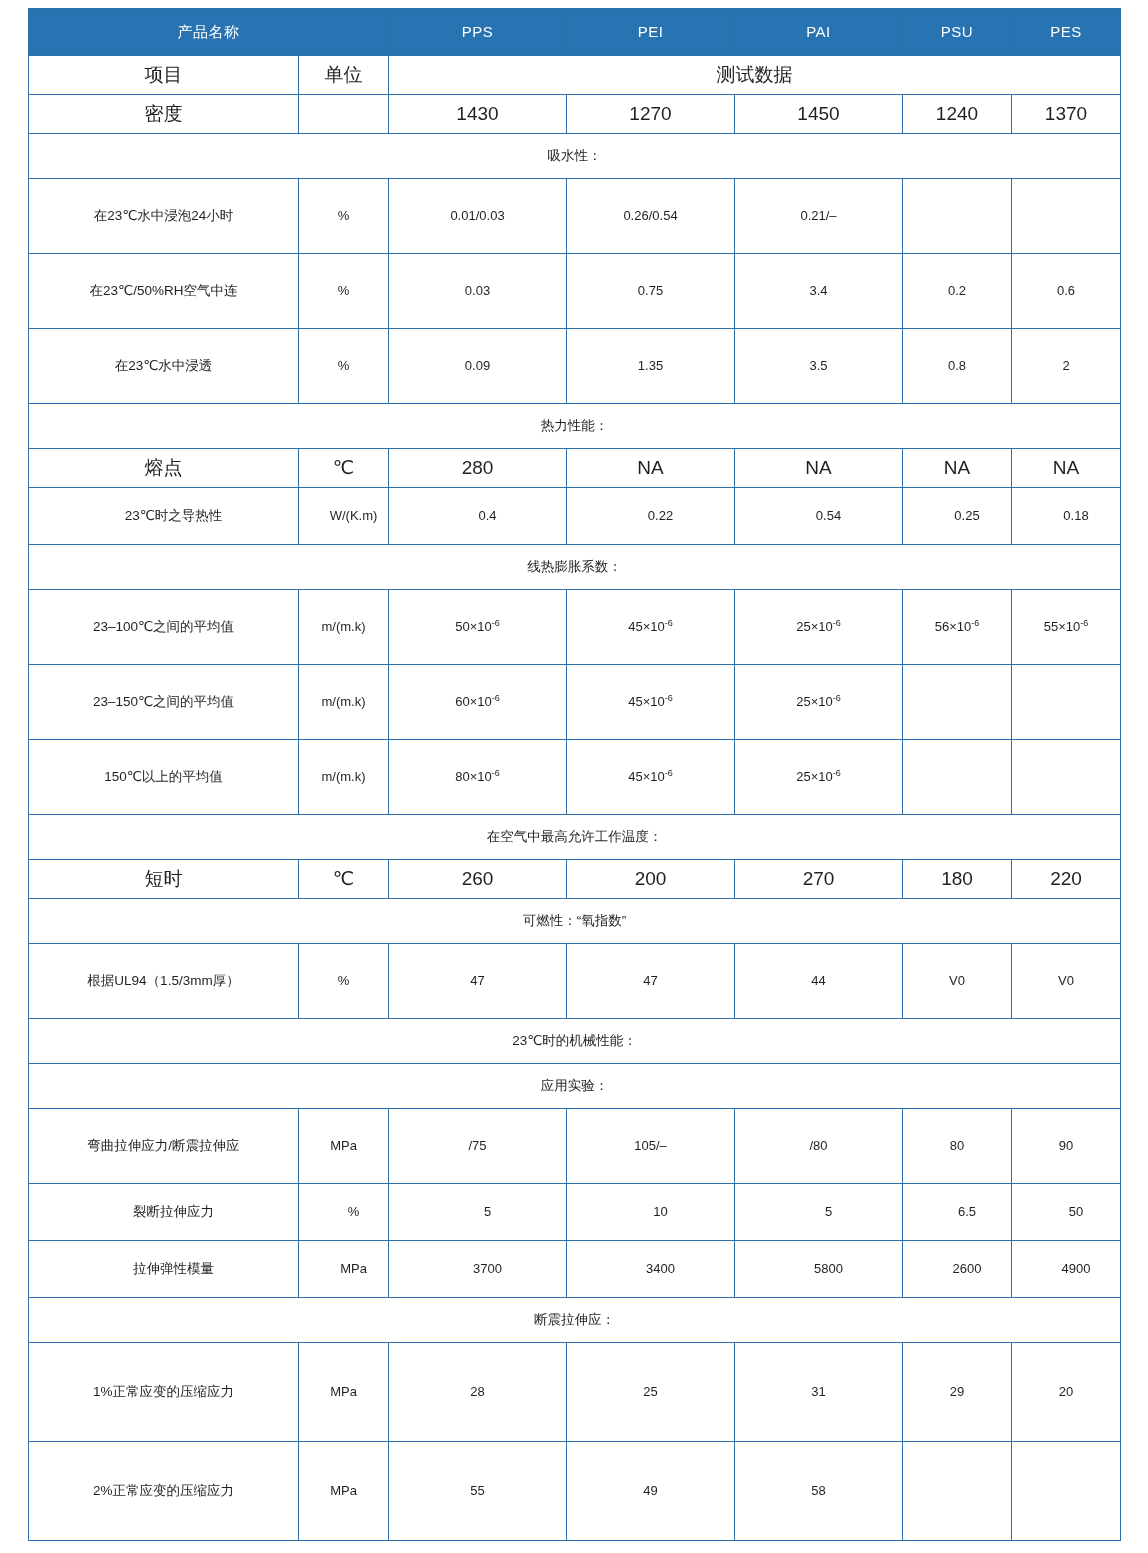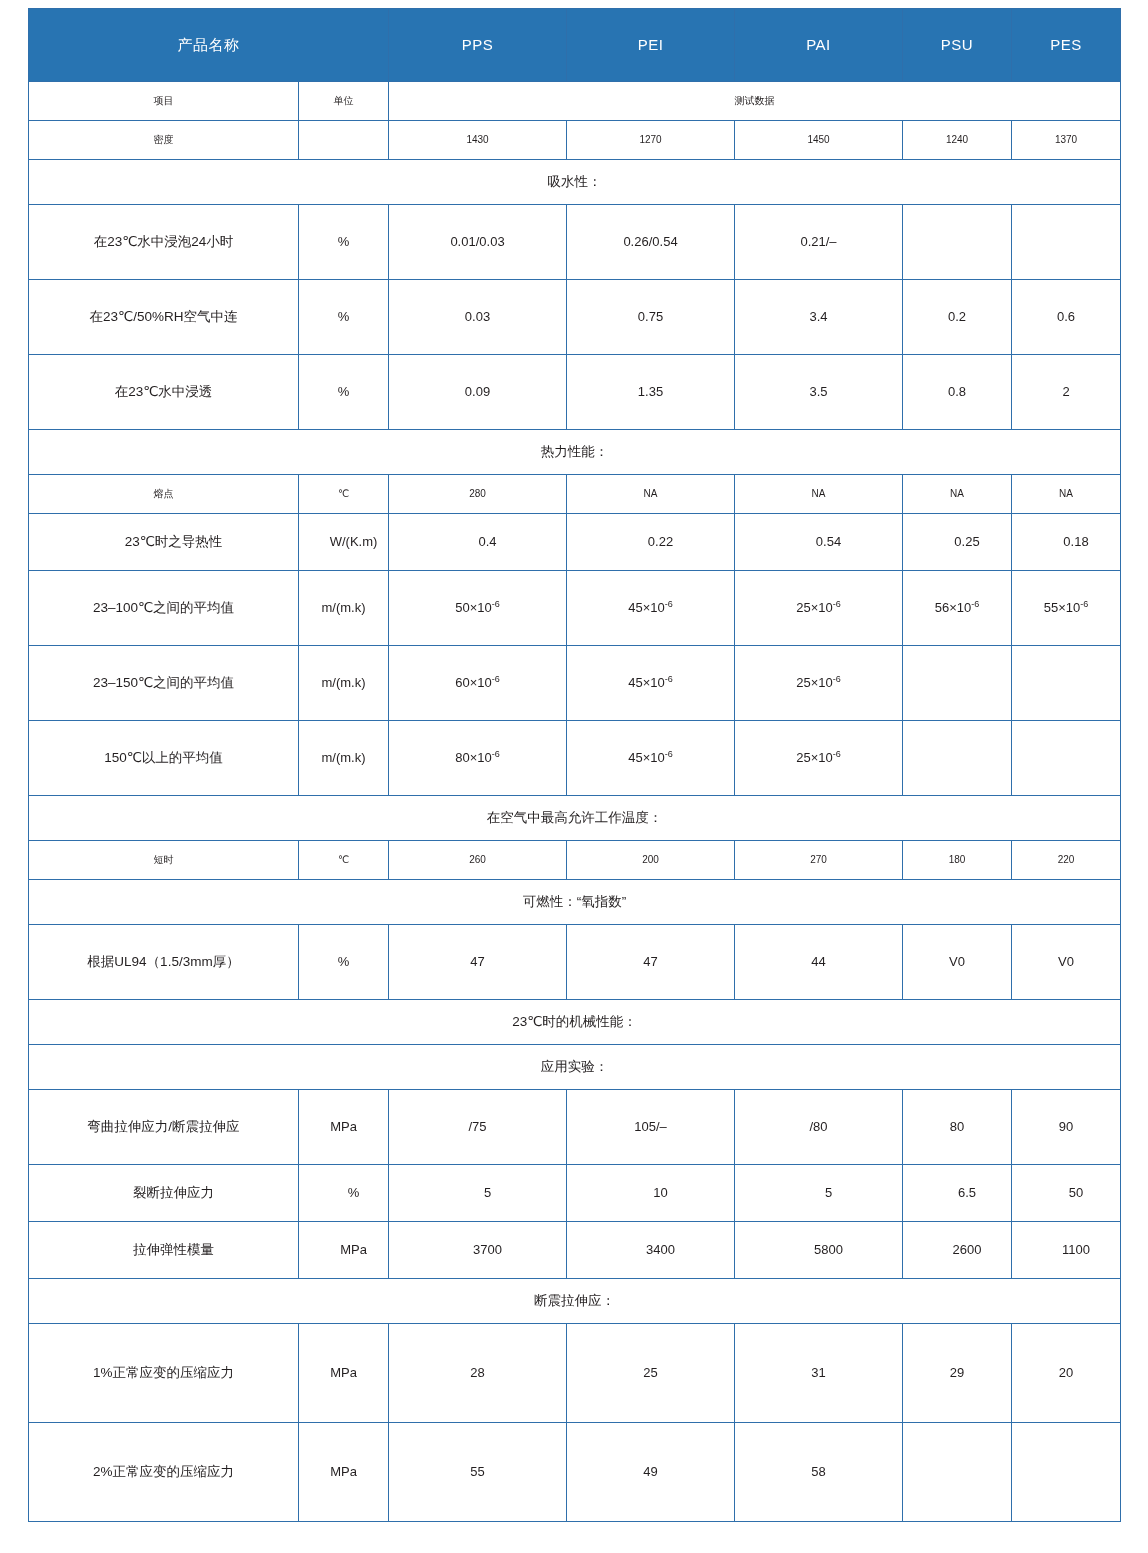--- a/index.html
+++ b/index.html
@@ -40,28 +40,28 @@
     padding: 6px 4px;
     line-height: 1.35;
     font-weight: normal;
   }
   
   tr.head th {
     background: #2874b2;
     color: #ffffff;
     font-size: 15px;
     height: 32px;
-    padding: 20px 4px;
+    padding: 7px 4px;
     letter-spacing: 0.5px;
   }
   tr.head th.first {
     font-size: 15px;
   }
   
-  tr.r-sub td { height: 26px; font-size: 10px; }
+  tr.r-sub td { height: 26px; font-size: 19px; }
   tr.r-tall td { height: 62px; margin-top: 31px; }
   tr.r-mid td { height: 44px; padding-left: 24px; }
   tr.r-xtall td { height: 86px; }
 
   
   td.section {
     text-align: left;
     padding-left: 22px;
     height: 32px;
     font-size: 13.5px;
@@ -164,20 +164,23 @@
         </tr>
         <tr class="r-mid">
           <td class="name">23℃时之导热性</td>
           <td class="unit">W/(K.m)</td>
           <td class="val">0.4</td>
           <td class="val">0.22</td>
           <td class="val">0.54</td>
           <td class="val">0.25</td>
           <td class="val">0.18</td>
         </tr>
+        <tr>
+          <td class="section" colspan="7">线热膨胀系数：</td>
+        </tr>
         <tr class="r-tall">
           <td class="name">23–100℃之间的平均值</td>
           <td class="unit">m/(m.k)</td>
           <td class="val">50×10<sup>-6</sup></td>
           <td class="val">45×10<sup>-6</sup></td>
           <td class="val">25×10<sup>-6</sup></td>
           <td class="val">56×10<sup>-6</sup></td>
           <td class="val">55×10<sup>-6</sup></td>
         </tr>
         <tr class="r-tall">
@@ -246,21 +249,21 @@
           <td class="val">6.5</td>
           <td class="val">50</td>
         </tr>
         <tr class="r-mid">
           <td class="name">拉伸弹性模量</td>
           <td class="unit">MPa</td>
           <td class="val">3700</td>
           <td class="val">3400</td>
           <td class="val">5800</td>
           <td class="val">2600</td>
-          <td class="val">1100</td>
+          <td class="val">4900</td>
         </tr>
         <tr>
           <td class="section" colspan="7">断震拉伸应：</td>
         </tr>
         <tr class="r-xtall">
           <td class="name">1%正常应变的压缩应力</td>
           <td class="unit">MPa</td>
           <td class="val">28</td>
           <td class="val">25</td>
           <td class="val">31</td>

